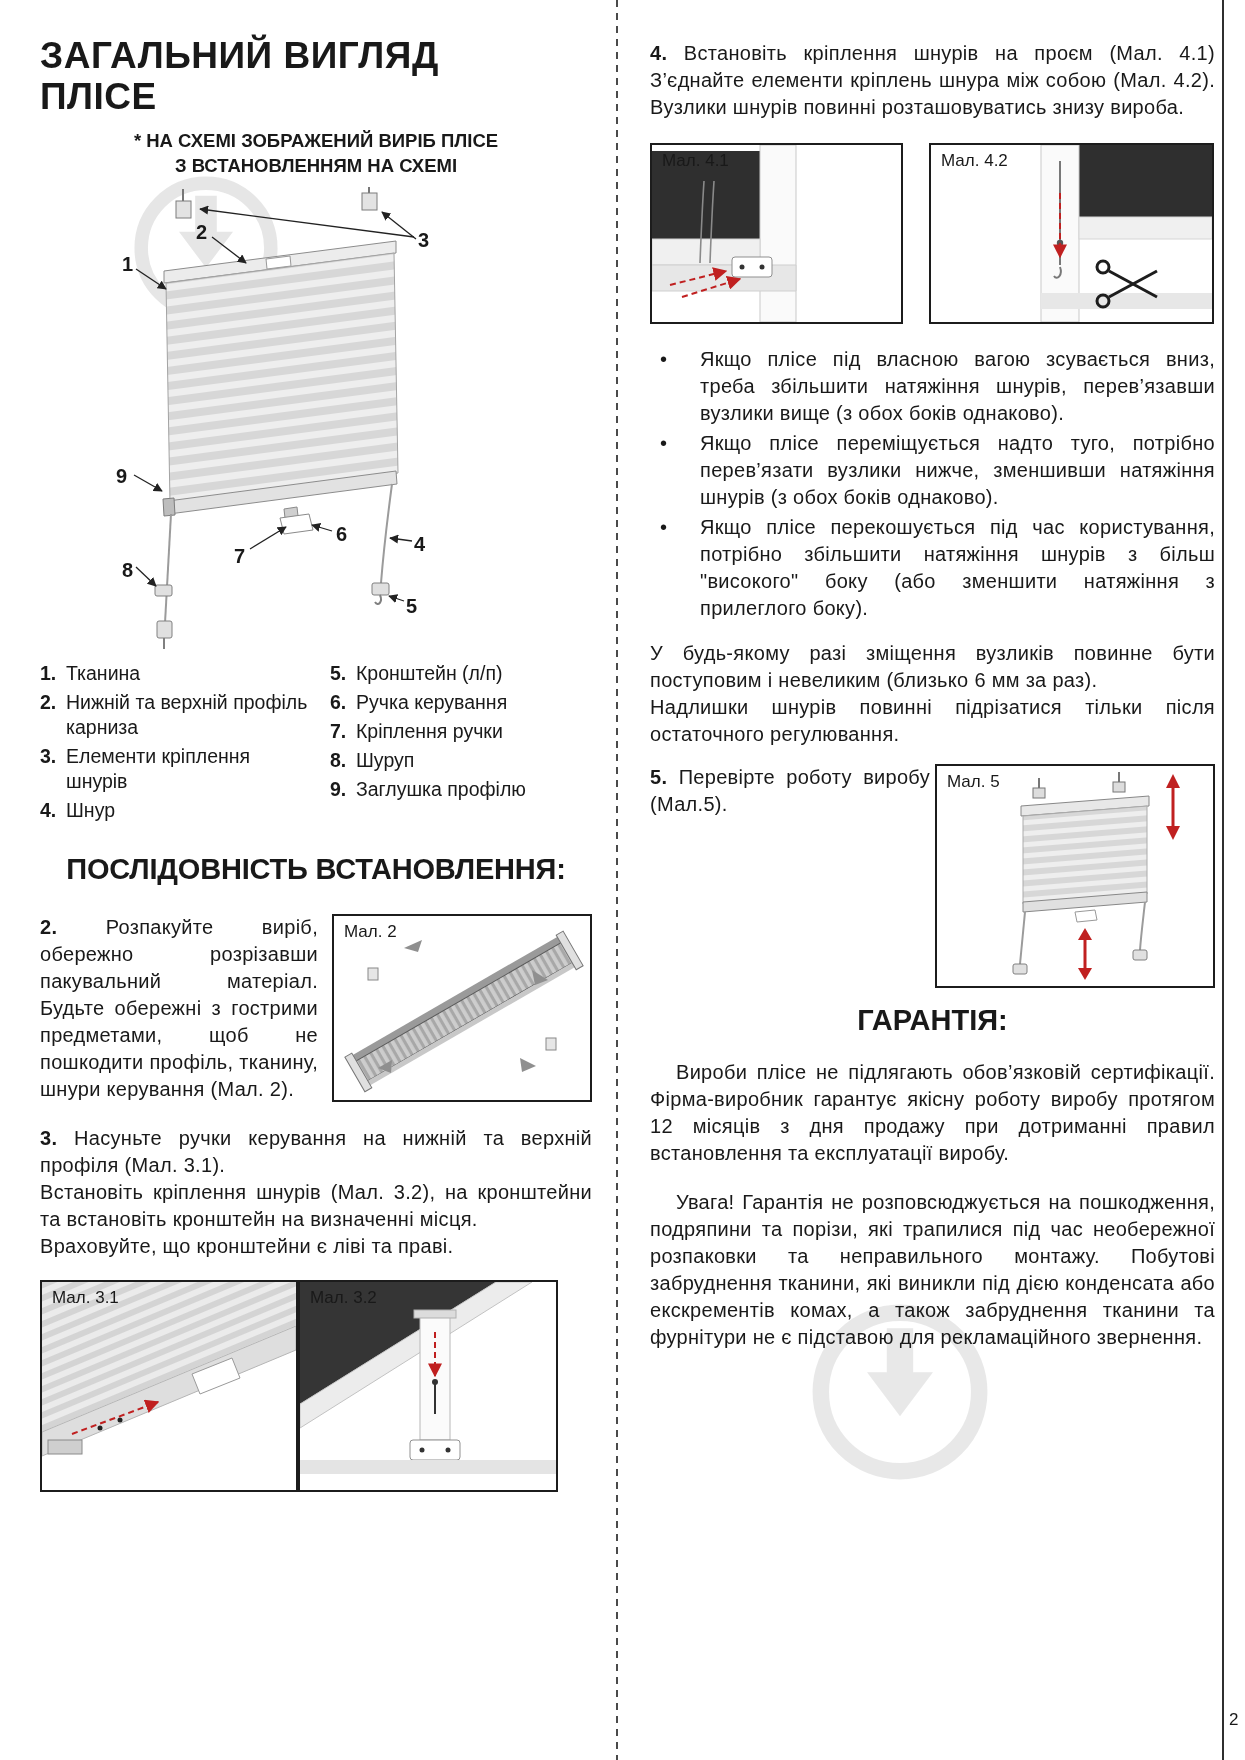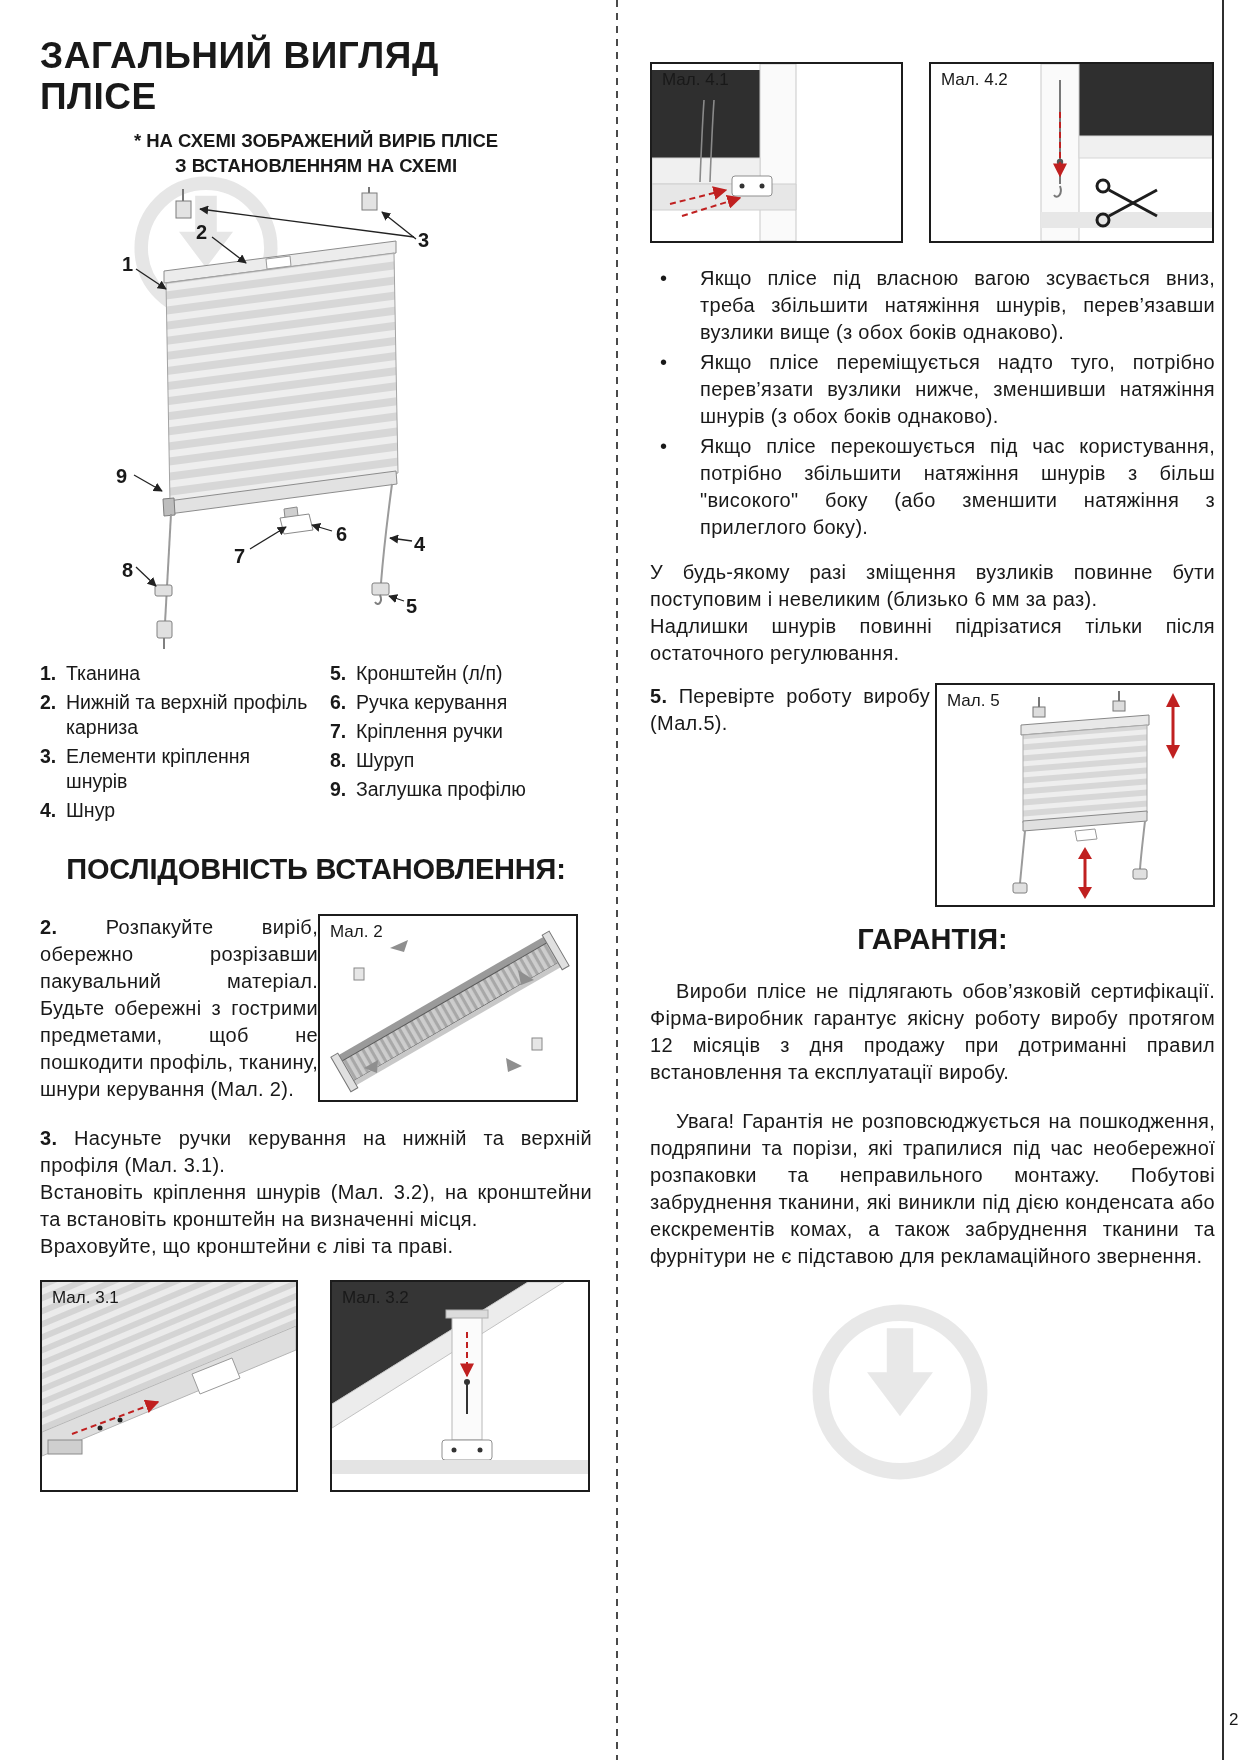--- a/index.html
+++ b/index.html
@@ -16,25 +16,25 @@
   .h-war{font-size:29px;font-weight:700;text-align:center;margin-top:16px}
   .diagram{position:relative;height:470px;margin-top:8px}
   .diagram svg{position:absolute;inset:0}
   .callout{position:absolute;font-weight:700;font-size:20px;z-index:2}
   .legend{display:grid;grid-template-columns:276px 1fr;column-gap:14px;margin-top:4px}
   .litem{display:grid;grid-template-columns:26px 1fr;font-size:19.5px;line-height:25px;margin-bottom:4px}
   .ln{font-weight:700}
   .figbox{position:relative;border:2px solid #1c1c1c;background:#7dd3fc;overflow:hidden;flex:none}
   .figbox svg{position:absolute;inset:0;width:100%;height:100%}
   .figlabel{position:absolute;top:6px;left:10px;font-size:17px;z-index:2}
-  .row2{display:flex;margin-top:28px}
+  .row2{display:flex;gap:14px;margin-top:28px}
   .s2txt{width:278px}
   .f2{width:260px;height:188px}
   .step3{margin-top:22px}
-  .row3{display:flex;gap:32px;margin-top:20px}
+  .row3{display:flex;margin-top:20px}
   .f31{width:258px;height:212px}
   .f32{width:260px;height:212px}
   .row4{display:flex;gap:26px;margin-top:22px}
   .f41{width:253px;height:181px}
   .f42{width:285px;height:181px}
   .bullets{margin-top:22px}
   .bullet{position:relative;padding-left:50px;margin-top:3px}
   .bdot{position:absolute;left:10px;top:0;font-size:20px}
   .note{margin-top:18px}
   .s5row{display:flex;margin-top:16px}
@@ -273,20 +273,24 @@
           <circle cx="148" cy="168" r="2.5" fill="#333"></circle>
         <rect x="0" y="178" width="256" height="14" fill="#e4e4e4"></rect>
       </svg>
     </div>
   </div>
 
 </section>
 
 <section class="col col-right">
 
+  <p class="bt">
+    <span class="bnum">4.</span>
+    <span>Встановіть кріплення шнурів на проєм (Мал. 4.1) З’єднайте елементи кріплень шнура між собою (Мал. 4.2). Вузлики шнурів повинні розташовуватись знизу вироба.</span>
+  </p>
 
   <div class="row4">
     <div class="figbox f41">
       <span class="figlabel">Мал. 4.1</span>
       <svg viewBox="0 0 249 177">
         <defs>
           <marker id="aR41" viewBox="0 0 10 10" refX="9" refY="5" markerWidth="7" markerHeight="7" orient="auto">
             <path d="M0,0L10,5L0,10z" fill="#c02020"></path>
           </marker>
         </defs>

